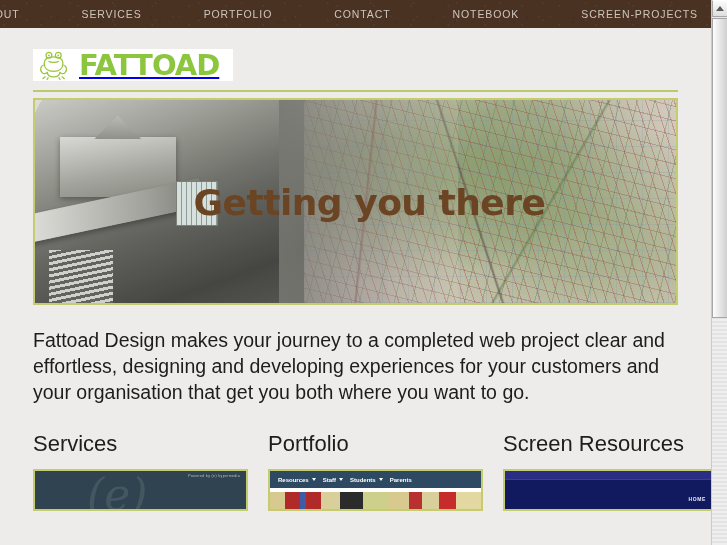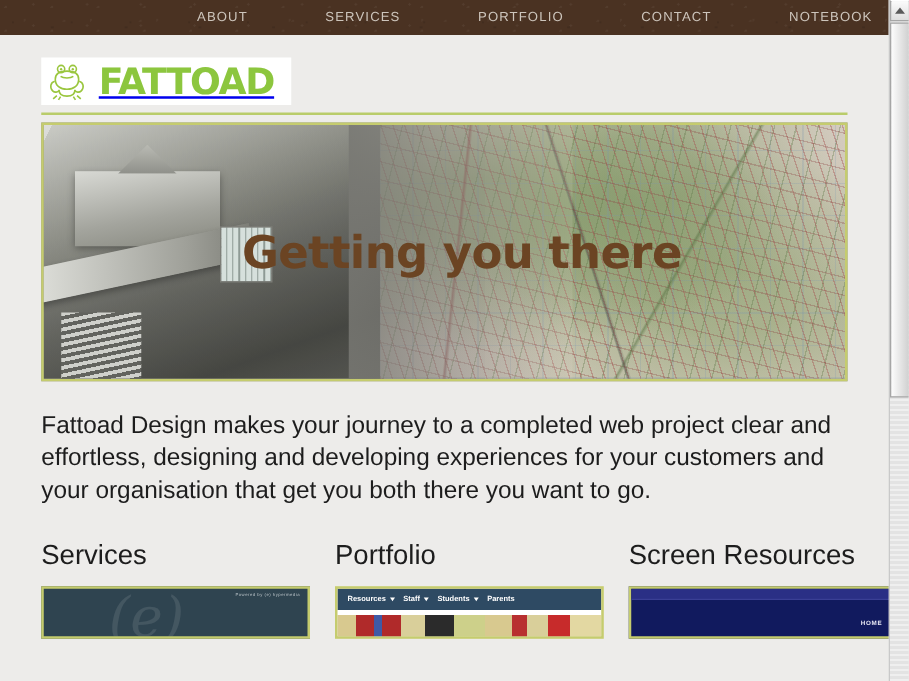--- a/index.html
+++ b/index.html
@@ -103,21 +103,21 @@
     height: 56px;
     padding-top: 18px;
     display: flex;
     align-items: center;
   }
   .logo-inner {
     background: #ffffff;
     display: flex;
     align-items: center;
     padding: 2px 14px 2px 4px;
-    height: 38px;
+    height: 32px;
   }
   .frog-icon { width: 34px; height: 34px; display: block; }
   .logo-word {
     font-family: "DejaVu Sans", sans-serif;
     font-size: 29px;
     font-weight: bold;
     color: #8cc63e;
     letter-spacing: -1px;
     margin-left: 8px;
     line-height: 1;
@@ -335,20 +335,21 @@
 <body>
 
 <div class="viewport">
 
   <div class="navbar">
     <a class="nav-link" href="#">ABOUT</a>
     <a class="nav-link" href="#">SERVICES</a>
     <a class="nav-link" href="#">PORTFOLIO</a>
     <a class="nav-link" href="#">CONTACT</a>
     <a class="nav-link" href="#">NOTEBOOK</a>
+    <a class="nav-link" href="#">SCREEN-PROJECTS</a>
   </div>
 
   <div class="content">
 
     <div class="logo-band">
       <a class="logo-inner" href="#">
         <svg class="frog-icon" viewBox="0 0 40 40">
           <g fill="none" stroke="#9ac63e" stroke-width="1.5">
             <ellipse cx="14" cy="8.5" rx="3.4" ry="3.4"></ellipse>
             <ellipse cx="25" cy="8.5" rx="3.4" ry="3.4"></ellipse>
@@ -375,21 +376,21 @@
         <div class="hero-roof"></div>
         <div class="hero-canopy"></div>
         <div class="hero-window"></div>
         <div class="hero-stairs"></div>
       </div>
       <div class="hero-map"></div>
       <div class="hero-blend"></div>
       <div class="hero-title">Getting you there</div>
     </div>
 
-    <p class="intro">Fattoad Design makes your journey to a completed web project clear and effortless, designing and developing experiences for your customers and your organisation that get you both there you want to go.</p>
+    <p class="intro">Fattoad Design makes your journey to a completed web project clear and effortless, designing and developing experiences for your customers and your organisation that get you both where you want to go.</p>
 
     <div class="columns">
 
       <div class="col">
         <h2 class="col-title">Services</h2>
         <div class="thumb t1">
           <span class="e-mark">(e)</span>
           <span class="tiny">Powered by (e) hypermedia</span>
         </div>
       </div>

